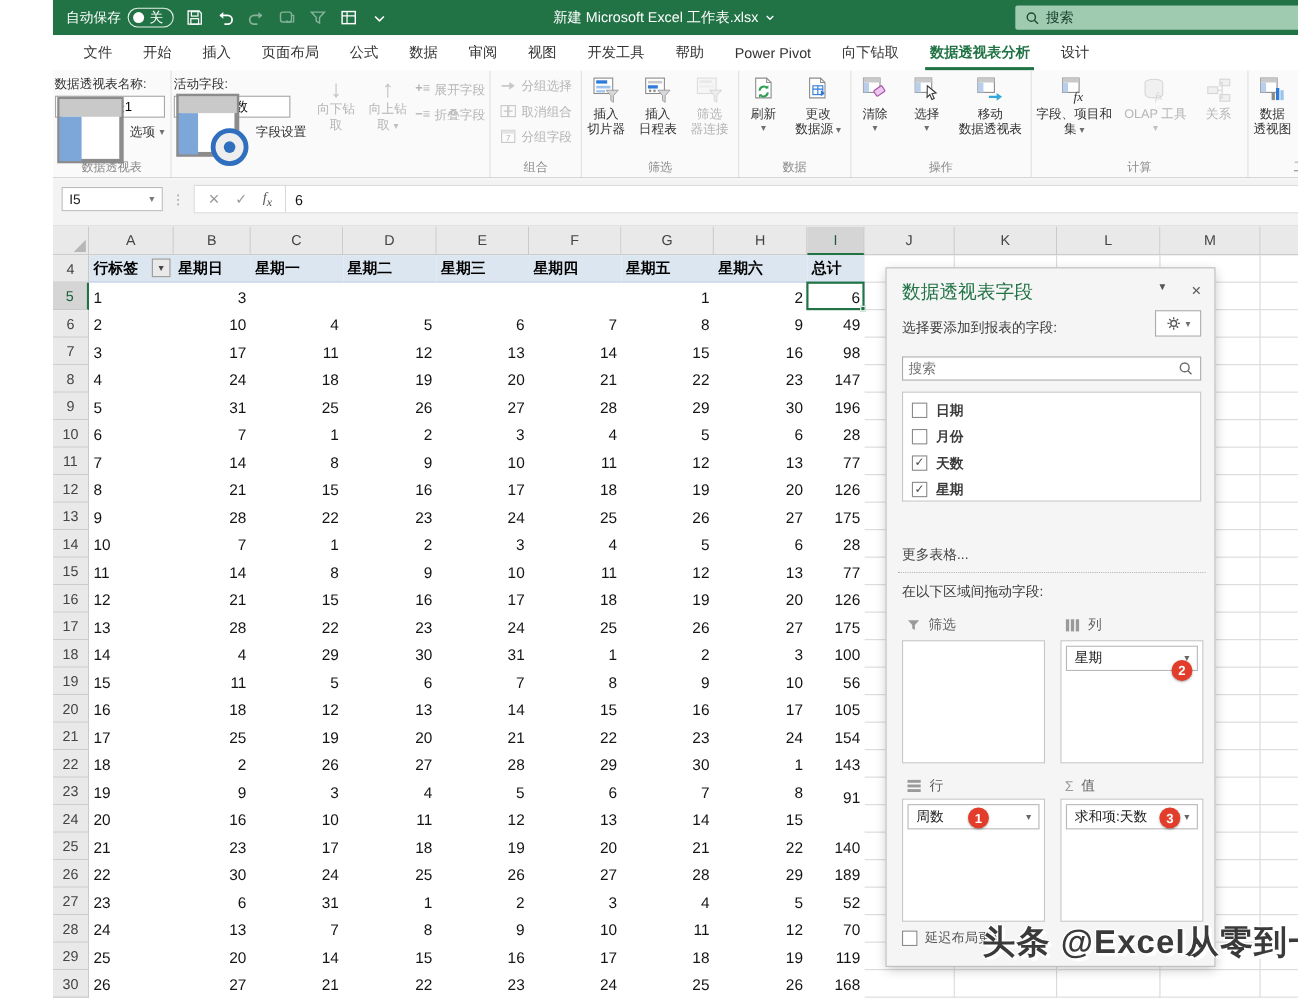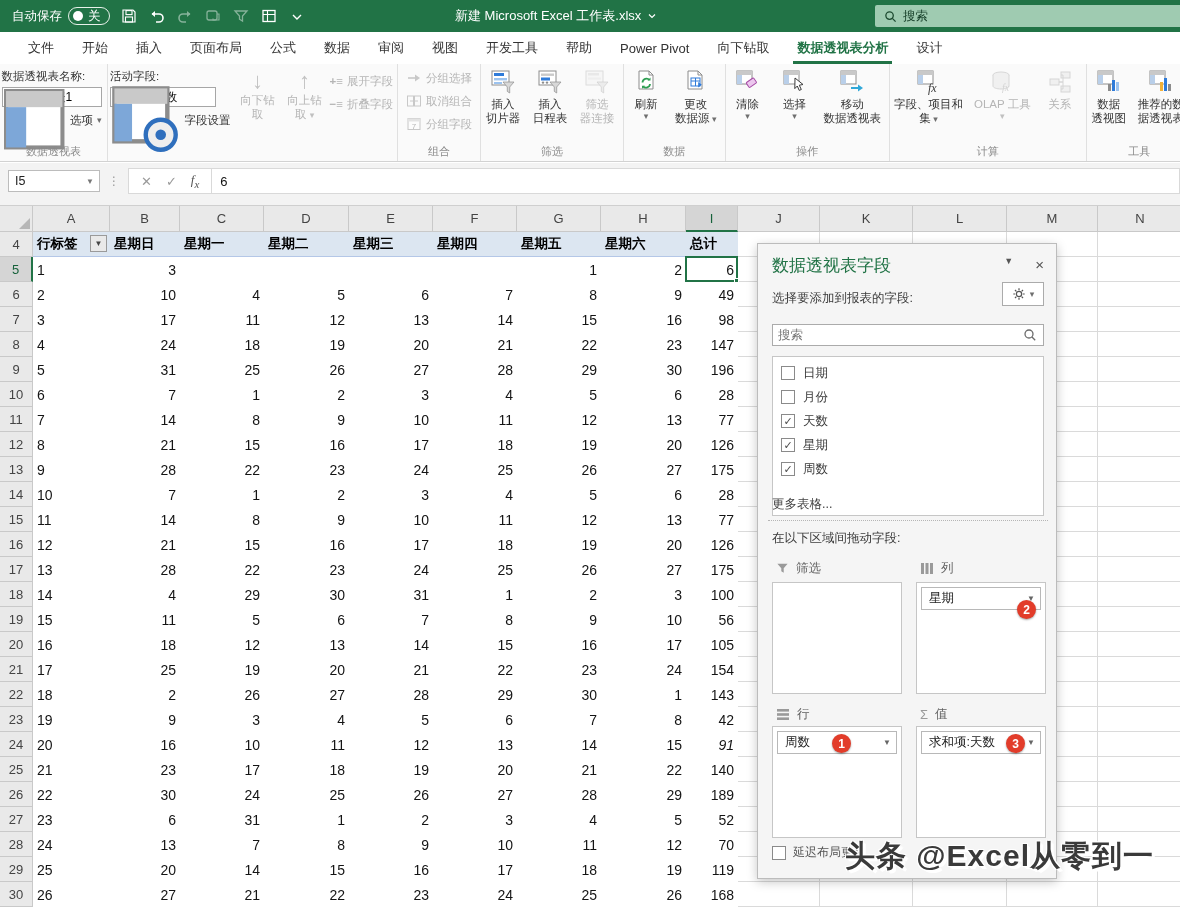--- a/index.html
+++ b/index.html
@@ -1,18 +1,18 @@
 <!DOCTYPE html>
 <html><head>
 <meta charset="utf-8">
 <style>
   * { margin:0; padding:0; box-sizing:border-box; }
   html,body { width:1180px; height:908px; overflow:hidden; }
   body { font-family:"Liberation Sans","DejaVu Sans",sans-serif; background:#fff; position:relative; }
-  #app { position:absolute; inset:0; overflow:hidden; }
+  #app { position:absolute; inset:0; overflow:hidden;margin-left:48px; }
 
   
   .titlebar { position:absolute; left:0; top:0; width:1180px; height:32px; background:#217346; display:flex; align-items:center; color:#fff; font-size:12.5px; }
   .qat { display:flex; align-items:center; gap:10px; padding-left:12px; }
   .autosave { display:flex; align-items:center; gap:6px; }
   .toggle-pill { display:inline-flex; align-items:center; gap:5px; border:1px solid #e8f1ea; border-radius:10px; height:18px; padding:0 8px 0 4px; }
   .toggle-pill .knob { width:10px; height:10px; border-radius:50%; background:#fff; }
   .qicon { display:inline-flex; width:18px; height:18px; align-items:center; justify-content:center; }
   .qicon svg { display:block; }
   .dim { opacity:.45; }
@@ -75,21 +75,21 @@
   .selbox .handle { position:absolute; right:-3px; bottom:-3px; width:5px; height:5px; background:#217346; border:1px solid #fff; }
 
   
   .panel { position:absolute; left:757px; top:243px; width:300px; height:636px; background:#f5f5f5; border:1px solid #bcbcbc; box-shadow:0 3px 10px rgba(0,0,0,.22); z-index:10; font-size:12.5px; color:#3b3b3b; }
   .p-title { position:absolute; left:14px; top:10px; font-size:17px; color:#217346; }
   .p-titlebtns { position:absolute; right:12px; top:12px; display:flex; gap:22px; color:#555; font-size:13px; }
   .p-choose { position:absolute; left:14px; top:46px; }
   .p-gear { position:absolute; right:12px; top:38px; width:42px; height:24px; background:#fff; border:1px solid #ababab; display:flex; align-items:center; justify-content:center; gap:4px; }
   .p-search { position:absolute; left:14px; top:80px; width:272px; height:22px; background:#fff; border:1px solid #ababab; display:flex; align-items:center; }
   .p-search input { flex:1; border:none; outline:none; font-size:12.5px; padding:0 5px; color:#444; font-family:inherit; background:transparent; }
-  .p-fields { position:absolute; left:14px; top:112px; width:272px; height:160px; background:#fff; border:1px solid #c6c6c6; padding:4px 8px; overflow:hidden; }
+  .p-fields { position:absolute; left:14px; top:112px; width:272px; height:100px; background:#fff; border:1px solid #c6c6c6; padding:4px 8px; overflow:hidden;font-weight:bold; }
   .p-field { display:flex; align-items:center; gap:8px; height:24px; }
   .cbx { width:14px; height:14px; border:1px solid #8a8a8a; background:#fff; display:inline-flex; align-items:center; justify-content:center; font-size:11px; color:#4a4a4a; line-height:12px; }
   .p-more { position:absolute; left:14px; top:252px; color:#444; }
   .p-divider { position:absolute; left:10px; top:276px; width:280px; border-top:1px dotted #b5b5b5; }
   .p-drag { position:absolute; left:14px; top:286px; }
   .p-areahead { position:absolute; display:flex; align-items:center; gap:7px; color:#5f5f5f; }
   .p-areabox { position:absolute; width:130px; height:112px; background:#fff; border:1px solid #c6c6c6; padding:4px; }
   .pill { position:relative; height:23px; background:#fff; border:1px solid #b8b8b8; display:flex; align-items:center; padding:0 16px 0 7px; font-size:12.5px; color:#222; }
   .pill .pill-caret { position:absolute; right:5px; color:#666; font-size:8px; }
   .badge { position:absolute; width:19px; height:19px; border-radius:50%; background:#e23c2a; color:#fff; font-size:12px; font-weight:bold; display:flex; align-items:center; justify-content:center; box-shadow:0 1px 2px rgba(0,0,0,.35); z-index:2; }
@@ -785,21 +785,21 @@
       <div class="gcell plain" style="left: 1098px; top: 501px; width: 85px; height: 25px;"></div>
       <div class="gcell ghead" style="left: 0px; top: 526px; width: 33px; height: 25px;">24</div>
       <div class="gcell pv" style="left: 33px; top: 526px; width: 77px; height: 25px;">20</div>
       <div class="gcell pv num" style="left: 110px; top: 526px; width: 70px; height: 25px;">16</div>
       <div class="gcell pv num" style="left: 180px; top: 526px; width: 84px; height: 25px;">10</div>
       <div class="gcell pv num" style="left: 264px; top: 526px; width: 85px; height: 25px;">11</div>
       <div class="gcell pv num" style="left: 349px; top: 526px; width: 84px; height: 25px;">12</div>
       <div class="gcell pv num" style="left: 433px; top: 526px; width: 84px; height: 25px;">13</div>
       <div class="gcell pv num" style="left: 517px; top: 526px; width: 84px; height: 25px;">14</div>
       <div class="gcell pv num" style="left: 601px; top: 526px; width: 85px; height: 25px;">15</div>
-      <div class="gcell pv num" style="left: 686px; top: 526px; width: 52px; height: 25px; font-style: italic;">91</div>
+      <div class="gcell pv num" style="left: 686px; top: 506px; width: 52px; height: 25px;">91</div>
       <div class="gcell plain" style="left: 738px; top: 526px; width: 82px; height: 25px;"></div>
       <div class="gcell plain" style="left: 820px; top: 526px; width: 93px; height: 25px;"></div>
       <div class="gcell plain" style="left: 913px; top: 526px; width: 94px; height: 25px;"></div>
       <div class="gcell plain" style="left: 1007px; top: 526px; width: 91px; height: 25px;"></div>
       <div class="gcell plain" style="left: 1098px; top: 526px; width: 85px; height: 25px;"></div>
       <div class="gcell ghead" style="left: 0px; top: 551px; width: 33px; height: 25px;">25</div>
       <div class="gcell pv" style="left: 33px; top: 551px; width: 77px; height: 25px;">21</div>
       <div class="gcell pv num" style="left: 110px; top: 551px; width: 70px; height: 25px;">23</div>
       <div class="gcell pv num" style="left: 180px; top: 551px; width: 84px; height: 25px;">17</div>
       <div class="gcell pv num" style="left: 264px; top: 551px; width: 85px; height: 25px;">18</div>

